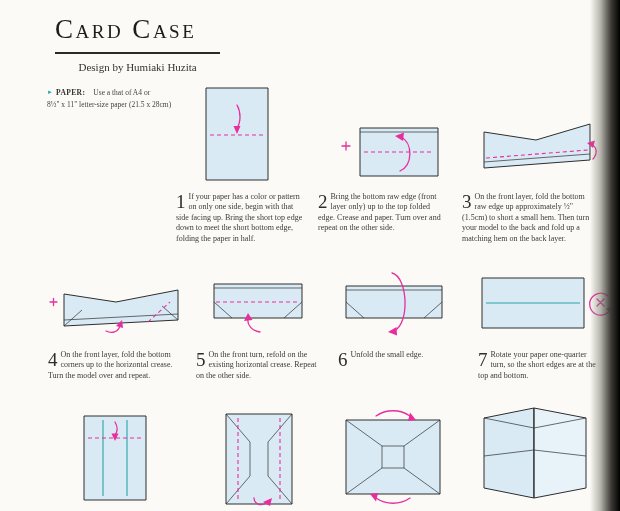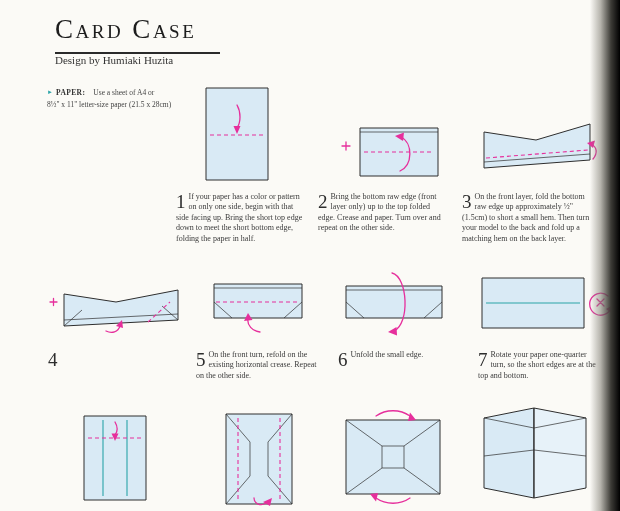--- a/index.html
+++ b/index.html
@@ -20,21 +20,21 @@
     position: absolute; top: 0; right: 0; width: 30px; height: 511px;
     background: linear-gradient(to right, rgba(60,58,52,0) 0%, rgba(125,122,112,0.55) 35%, #3c3b36 70%, #000 100%);
     z-index: 5;
   }
   .header { position: absolute; left: 55px; top: 14px; z-index: 2; }
   .title {
     margin: 0; font-size: 27px; font-weight: 400; letter-spacing: 2.5px;
     font-variant-caps: small-caps; color: #1d1d1d;
     border-bottom: 2px solid #2a2a2a; padding: 0 24px 7px 0; display: inline-block;
   }
-  .designer { font-size: 11px; color: #333; }
+  .designer { margin-top: 7px; font-size: 11px; color: #333; text-align: center; }
   .paper-note {
     position: absolute; left: 47px; top: 87px; width: 155px;
     font-size: 7.5px; line-height: 1.55; color: #454545;
   }
   .bullet { color: var(--teal); font-size: 6px; margin-right: 3px; vertical-align: 1px; }
   .paper-label { font-weight: bold; letter-spacing: 0.4px; color: #333; margin-right: 8px; }
   .step { position: absolute; font-size: 8px; line-height: 1.3; color: #3b3b3b; }
   .num { float: left; font-size: 19px; line-height: 0.8; margin: 2px 3px 0 0; color: #2d2d2d; }
   .diag { position: absolute; }
   .diag svg { display: block; width: 100%; height: 100%; }
@@ -52,21 +52,21 @@
 <div class="page">
 
   <div class="scan-edge"></div>
 
   <div class="header">
     <h1 class="title">Card Case</h1>
     <div class="designer">Design by Humiaki Huzita</div>
   </div>
 
   <div class="paper-note">
-    <span class="bullet">►</span><span class="paper-label">PAPER:</span><span>Use a sheet of A4 or</span><br>
+    <span class="bullet">►</span><span class="paper-label">PAPER:</span><span>Use a that of A4 or</span><br>
     <span>8½" x 11" letter-size paper (21.5 x 28cm)</span>
   </div>
 
   <div class="diag" style="left:204px;top:86px;width:66px;height:96px;">
     <svg viewBox="0 0 66 96">
       <rect class="outl" x="2" y="2" width="62" height="92"></rect>
       <path class="mgd" d="M6 49 H60"></path>
       <g>
         <path class="mg" d="M33 19 C37 26 37 36 33 42"></path>
         <polygon class="mgf" points="33,48 29.5,40 36.5,40"></polygon>
@@ -155,21 +155,21 @@
       <path class="tl" d="M10 31 H104"></path>
       <g>
         <path class="mg" d="M132 24 A11 11 0 1 0 135 36"></path>
         <polygon class="mgf" points="137,42 130,37 138,32.5"></polygon>
         <path class="mg" d="M121 27 L128 34 M128 27 L121 34"></path>
       </g>
     </svg>
   </div>
 
   <div class="step" style="left:48px;top:350px;width:134px;">
-    <span class="num">4</span>
+    <span class="num">4</span><span>On the front layer, fold the bottom corners up to the horizontal crease. Turn the model over and repeat.</span>
   </div>
   <div class="step" style="left:196px;top:350px;width:126px;">
     <span class="num">5</span><span>On the front turn, refold on the existing horizontal crease. Repeat on the other side.</span>
   </div>
   <div class="step" style="left:338px;top:350px;width:122px;">
     <span class="num">6</span><span>Unfold the small edge.</span>
   </div>
   <div class="step" style="left:478px;top:350px;width:118px;">
     <span class="num">7</span><span>Rotate your paper one-quarter turn, so the short edges are at the top and bottom.</span>
   </div>

